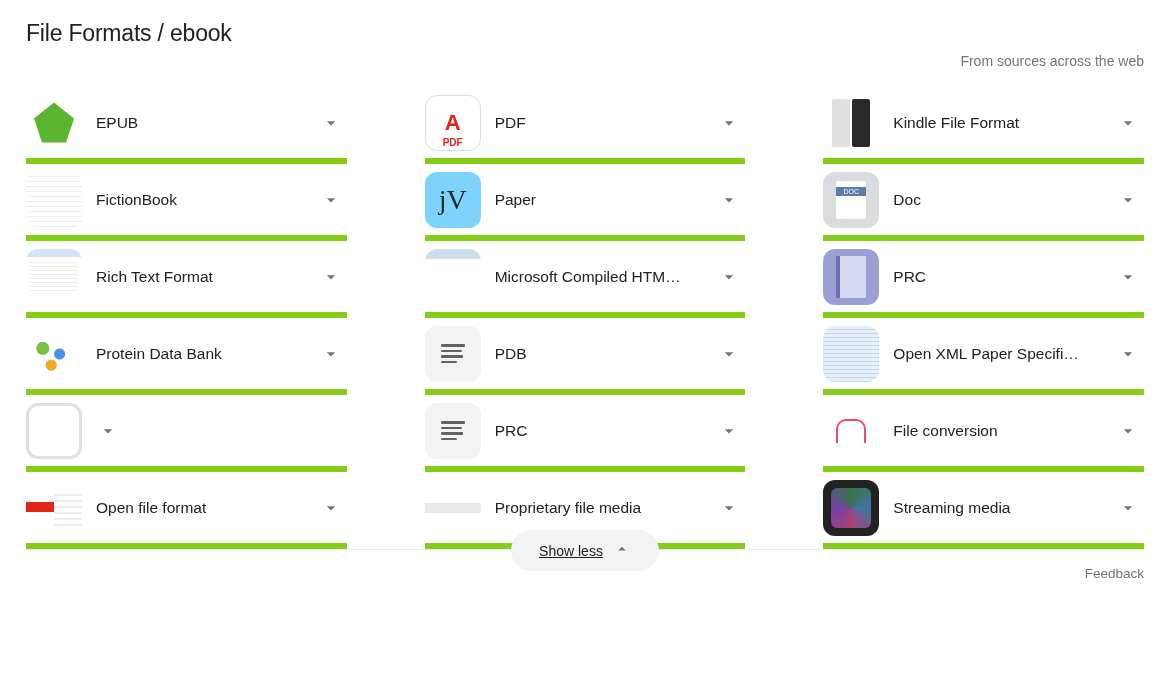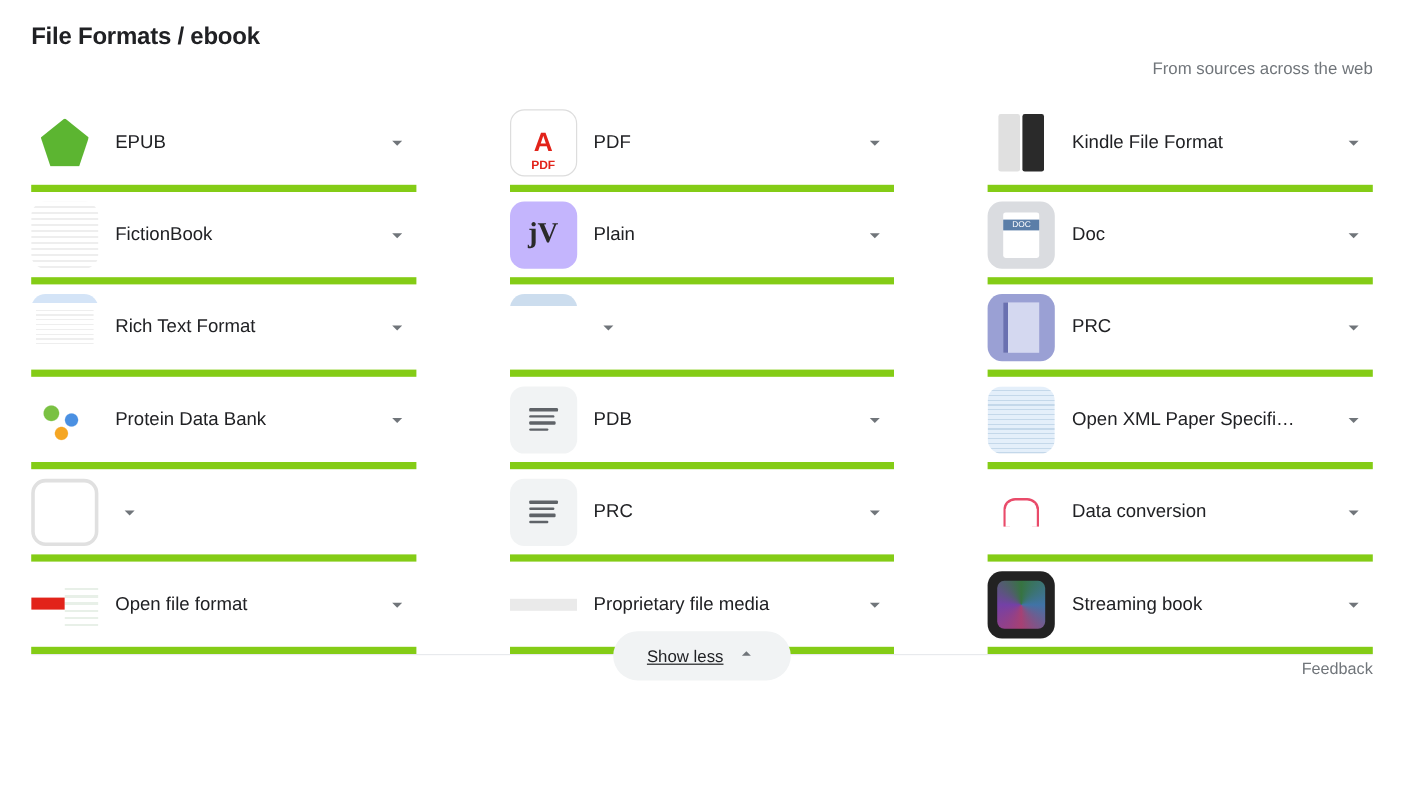--- a/index.html
+++ b/index.html
@@ -5,22 +5,22 @@
 * { box-sizing: border-box; margin: 0; padding: 0; }
 body {
   font-family: Arial, Helvetica, sans-serif;
   background: #fff;
   color: #202124;
   padding: 20px 26px;
   width: 1170px;
 }
 .header { margin-bottom: 18px; }
 .title {
-  font-size: 20px;
-  font-weight: 700;
+  font-size: 23px;
+  font-weight: 400;
   color: #202124;
   margin-bottom: 6px;
   letter-spacing: -0.2px;
 }
 .subtitle {
   font-size: 14px;
   color: #70757a;
   text-align: right;
 }
 .grid {
@@ -87,21 +87,21 @@
   display: flex;
   align-items: center;
   gap: 10px;
   cursor: pointer;
   text-decoration: underline;
 }
 .showless svg { width: 18px; height: 18px; }
 .feedback {
   position: absolute;
   right: 0;
-  top: 4px;
+  top: 16px;
   font-size: 13.5px;
   color: #70757a;
   cursor: pointer;
 }
 
 .t-epub { background:#fff; }
 .t-epub .g { width:40px;height:40px;background:#5cb531;clip-path:polygon(50% 0,100% 40%,80% 100%,20% 100%,0 40%);} 
 .t-pdf { background:#fff;border:1px solid #ddd; position:relative;}
 .t-pdf .a { font-size:22px;color:#e2231a;font-weight:bold; }
 .t-pdf .s { position:absolute;bottom:2px;left:50%;transform:translateX(-50%);font-size:10px;color:#e2231a;font-weight:bold; }
@@ -112,21 +112,21 @@
 .t-doc .p { width:30px;height:38px;background:#fff;border-radius:2px;position:relative;}
 .t-doc .p::before{content:'DOC';position:absolute;top:6px;left:0;right:0;background:#5b7ea8;color:#fff;font-size:7px;text-align:center;padding:1px 0;}
 .t-text { background:#f1f3f4; display:flex;align-items:center;justify-content:center;}
 .tlines { width:24px;display:flex;flex-direction:column;gap:3px;}
 .tlines div{height:2.5px;background:#5f6368;border-radius:1px;}
 .tlines div:nth-child(2){width:90%}
 .tlines div:nth-child(3){width:95%}
 .tlines div:nth-child(4){width:70%}
 .t-plain { background:#0a3a0a; }
 .t-plain .c { font-family:monospace;font-size:6px;color:#7fff7f;padding:4px;line-height:7px;}
-.t-djvu { background:#c4b5fd;font-family:Georgia,serif;font-size:24px;font-weight:700;color:#2a2a2a;}
+.t-djvu { background:#7dd3fc;font-family:Georgia,serif;font-size:28px;font-weight:400;color:#2a2a2a;}
 .t-comic { background:#1a1a4a; }
 .t-comic .b { width:20px;height:34px;background:#2234aa;margin-right:2px;border-radius:2px;border:1px solid #556;}
 .t-prc { background:#9aa0d4; }
 .t-prc .p { width:30px;height:42px;background:#d4d8f0;border-left:4px solid #6a70b0;}
 .t-oxps { background:#e4effa; }
 .t-oxps .r{width:100%;height:100%;background:repeating-linear-gradient(#e4effa,#e4effa 3px,#c4d8ea 3px,#c4d8ea 4px);}
 .t-dc { background:#fff; }
 .t-dc .f{width:30px;height:24px;border:2px solid #e94b6a;border-bottom:none;border-radius:10px 10px 0 0;}
 .t-stream { background:#222;}
 .t-stream .s{width:40px;height:40px;background:conic-gradient(#4a5,#5af,#f5a,#a5f,#4a5);border-radius:6px;opacity:.6;}
@@ -196,21 +196,21 @@
       </div>
       <div class="label">FictionBook</div>
       <div class="chev">
         <svg viewBox="0 0 24 24" fill="#70757a">
           <path d="M7 10l5 5 5-5z"></path>
         </svg>
       </div>
     </div>
     <div class="item">
       <div class="thumb t-djvu">jV</div>
-      <div class="label">Plain</div>
+      <div class="label">Paper</div>
       <div class="chev">
         <svg viewBox="0 0 24 24" fill="#70757a">
           <path d="M7 10l5 5 5-5z"></path>
         </svg>
       </div>
     </div>
     <div class="item">
       <div class="thumb t-doc">
         <div class="p"></div>
       </div>
@@ -229,20 +229,21 @@
       <div class="chev">
         <svg viewBox="0 0 24 24" fill="#70757a">
           <path d="M7 10l5 5 5-5z"></path>
         </svg>
       </div>
     </div>
     <div class="item">
       <div class="thumb t-chm">
         <div class="w"></div>
       </div>
+      <div class="label">Microsoft Compiled HTM…</div>
       <div class="chev">
         <svg viewBox="0 0 24 24" fill="#70757a">
           <path d="M7 10l5 5 5-5z"></path>
         </svg>
       </div>
     </div>
     <div class="item">
       <div class="thumb t-prc">
         <div class="p"></div>
       </div>
@@ -312,21 +313,21 @@
       <div class="chev">
         <svg viewBox="0 0 24 24" fill="#70757a">
           <path d="M7 10l5 5 5-5z"></path>
         </svg>
       </div>
     </div>
     <div class="item">
       <div class="thumb t-dc">
         <div class="f"></div>
       </div>
-      <div class="label">Data conversion</div>
+      <div class="label">File conversion</div>
       <div class="chev">
         <svg viewBox="0 0 24 24" fill="#70757a">
           <path d="M7 10l5 5 5-5z"></path>
         </svg>
       </div>
     </div>
     <div class="item">
       <div class="thumb t-off">
         <div class="b"></div>
         <div class="l"></div>
@@ -346,21 +347,21 @@
       <div class="chev">
         <svg viewBox="0 0 24 24" fill="#70757a">
           <path d="M7 10l5 5 5-5z"></path>
         </svg>
       </div>
     </div>
     <div class="item">
       <div class="thumb t-stream">
         <div class="s"></div>
       </div>
-      <div class="label">Streaming book</div>
+      <div class="label">Streaming media</div>
       <div class="chev">
         <svg viewBox="0 0 24 24" fill="#70757a">
           <path d="M7 10l5 5 5-5z"></path>
         </svg>
       </div>
     </div>
   </div>
 
 <div class="footer">
   <div class="showless">

